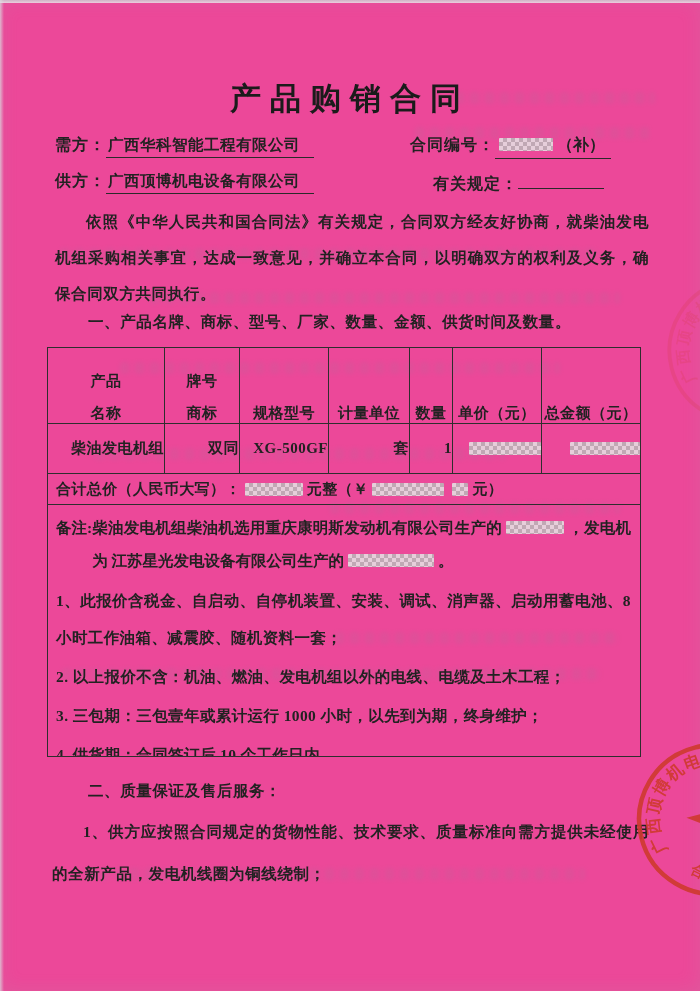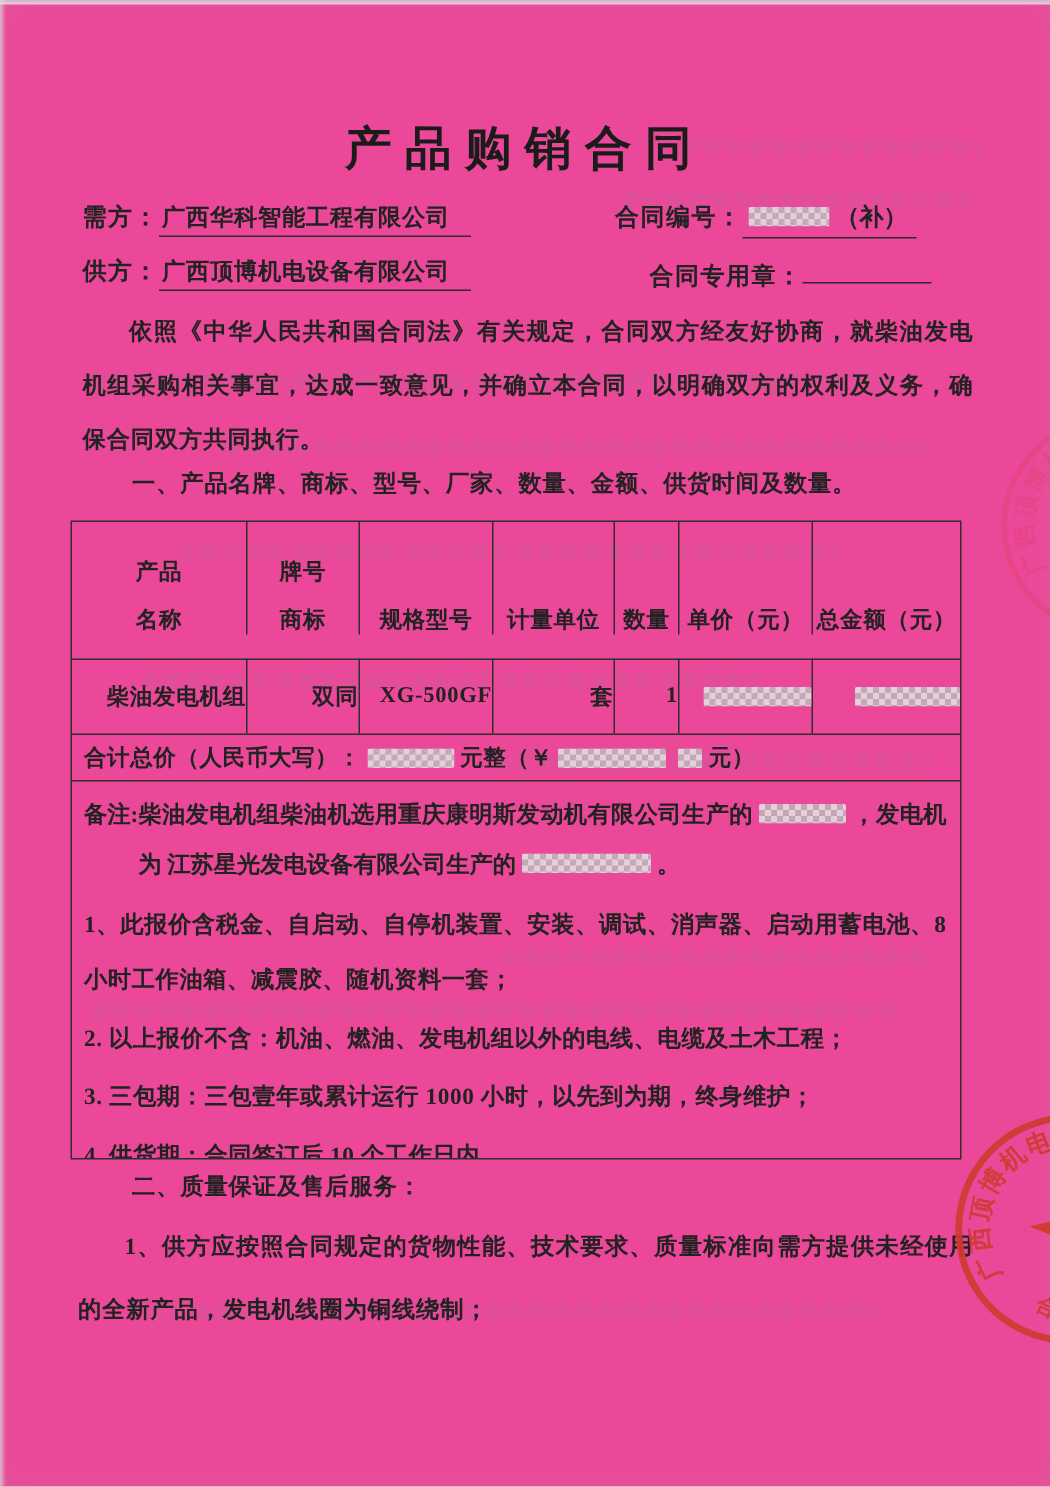--- a/index.html
+++ b/index.html
@@ -34,21 +34,21 @@
   .preamble{position:absolute;left:55px;top:204px;width:594px;
     font-size:15.5px;line-height:36px;text-indent:2em;text-align:justify;letter-spacing:.6px;}
   .h-sec{position:absolute;font-size:15.5px;letter-spacing:.6px;padding-left:33px;}
 
   .tbl{position:absolute;left:47px;top:347px;width:594px;border:1.6px solid #2e2e2e;box-sizing:border-box;}
   .grid{display:grid;grid-template-columns:116px 75px 89px 81px 43px 89px 1fr;}
   .cell{border-left:1.4px solid #2e2e2e;display:flex;flex-direction:column;
     align-items:center;justify-content:flex-end;text-align:center;font-size:15px;letter-spacing:.5px;box-sizing:border-box;}
   .cell:first-child{border-left:none;}
   .hrow .cell{height:75px;gap:13px;}
-  .drow .cell{height:50px;border-top:1.4px solid #2e2e2e;flex-direction:row;margin-top:16px;}
+  .drow .cell{height:50px;border-top:1.4px solid #2e2e2e;flex-direction:row;}
   .totalrow{border-top:1.4px solid #2e2e2e;height:31px;display:flex;align-items:center;
     padding:0 0 0 8px;font-size:15px;letter-spacing:.4px;box-sizing:border-box;}
   .totalrow .mosaic{margin:0 4px;}
   .bigcell{border-top:1.4px solid #2e2e2e;height:252px;padding:6px 9px 0 8px;overflow:hidden;box-sizing:border-box;}
   .remark{display:flex;font-size:15.5px;line-height:33px;margin:0 0 5px 0;text-align:justify;}
   .remark-label{flex:none;}
   .remark-text{flex:1;}
   .remark .mosaic{margin:0 4px;}
   .note{margin:2px 0 0;font-size:15.5px;line-height:37px;text-align:justify;letter-spacing:.4px;}
 
@@ -85,21 +85,21 @@
   <div class="fieldrow" style="left:55px;top:135px">
     <span class="flabel">需方：</span><span class="u uname">广西华科智能工程有限公司</span>
   </div>
   <div class="fieldrow" style="left:410px;top:135px">
     <span class="flabel">合同编号：</span><span class="u uval"><span class="mosaic" style="width:54px"></span>&nbsp;<span>（补）</span></span>
   </div>
   <div class="fieldrow" style="left:55px;top:171px">
     <span class="flabel">供方：</span><span class="u uname">广西顶博机电设备有限公司</span>
   </div>
   <div class="fieldrow" style="left:433px;top:171px">
-    <span class="flabel">合同专用章：</span><span class="u ublank"></span>
+    <span class="flabel">有关规定：</span><span class="u ublank"></span>
   </div>
 
   <div class="preamble">依照《中华人民共和国合同法》有关规定，合同双方经友好协商，就柴油发电机组采购相关事宜，达成一致意见，并确立本合同，以明确双方的权利及义务，确保合同双方共同执行。</div>
 
   <div class="h-sec" style="left:55px;top:312px">一、产品名牌、商标、型号、厂家、数量、金额、供货时间及数量。</div>
 
   <div class="tbl">
     <div class="grid hrow">
       <div class="cell">
           <span>产品</span>

